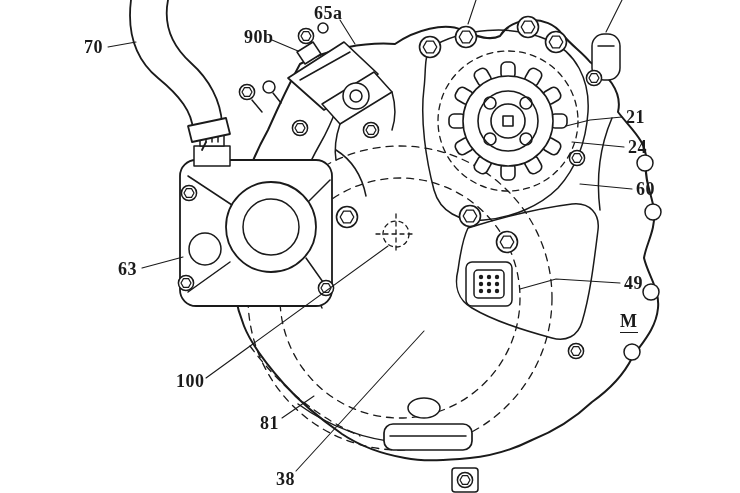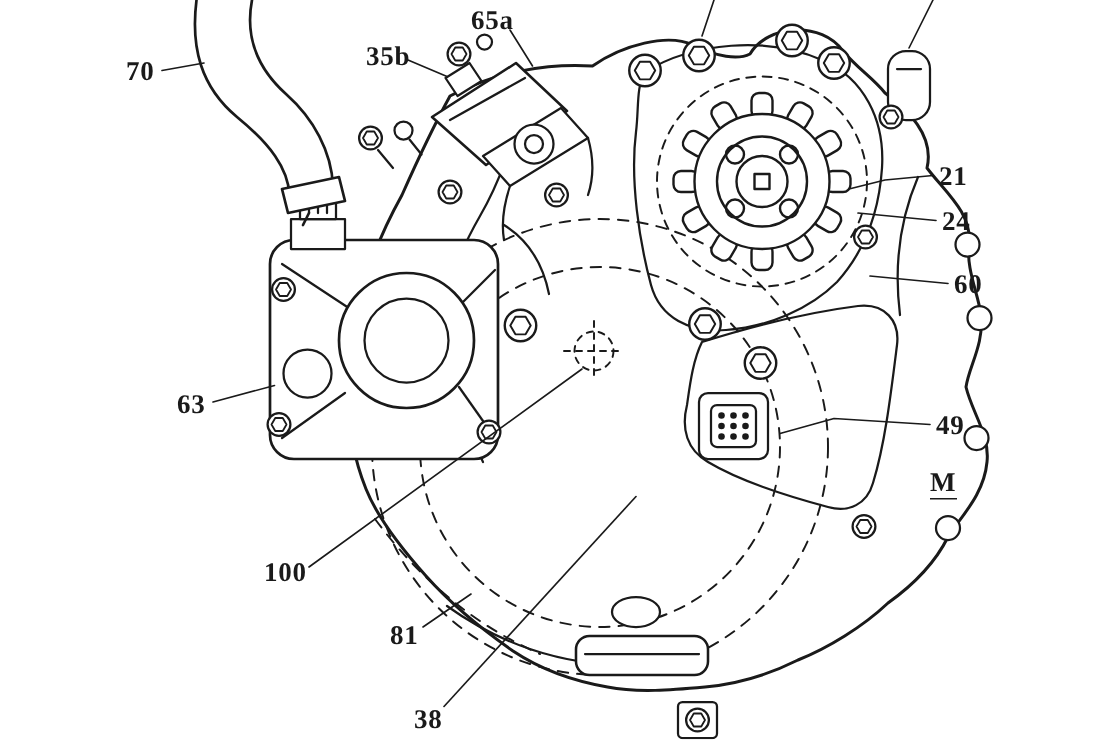--- a/index.html
+++ b/index.html
@@ -241,21 +241,21 @@
       <line x1="206" y1="378" x2="388" y2="246"></line>
       <line x1="282" y1="418" x2="314" y2="396"></line>
       <line x1="296" y1="471" x2="424" y2="331"></line>
       <line x1="476" y1="0" x2="468" y2="24"></line>
       <line x1="622" y1="0" x2="606" y2="32"></line>
     </g>
   </svg>
 
   <div class="ref" style="left:84px;top:38px">70</div>
   <div class="ref" style="left:314px;top:4px">65a</div>
-  <div class="ref" style="left:244px;top:28px">35b</div>
+  <div class="ref" style="left:244px;top:28px">90b</div>
   <div class="ref" style="left:626px;top:108px">21</div>
   <div class="ref" style="left:628px;top:138px">24</div>
   <div class="ref" style="left:636px;top:180px">60</div>
   <div class="ref" style="left:118px;top:260px">63</div>
   <div class="ref" style="left:624px;top:274px">49</div>
   <div class="ref underlined" style="left:620px;top:312px">M</div>
   <div class="ref" style="left:176px;top:372px">100</div>
   <div class="ref" style="left:260px;top:414px">81</div>
   <div class="ref" style="left:276px;top:470px">38</div>
 </div>

